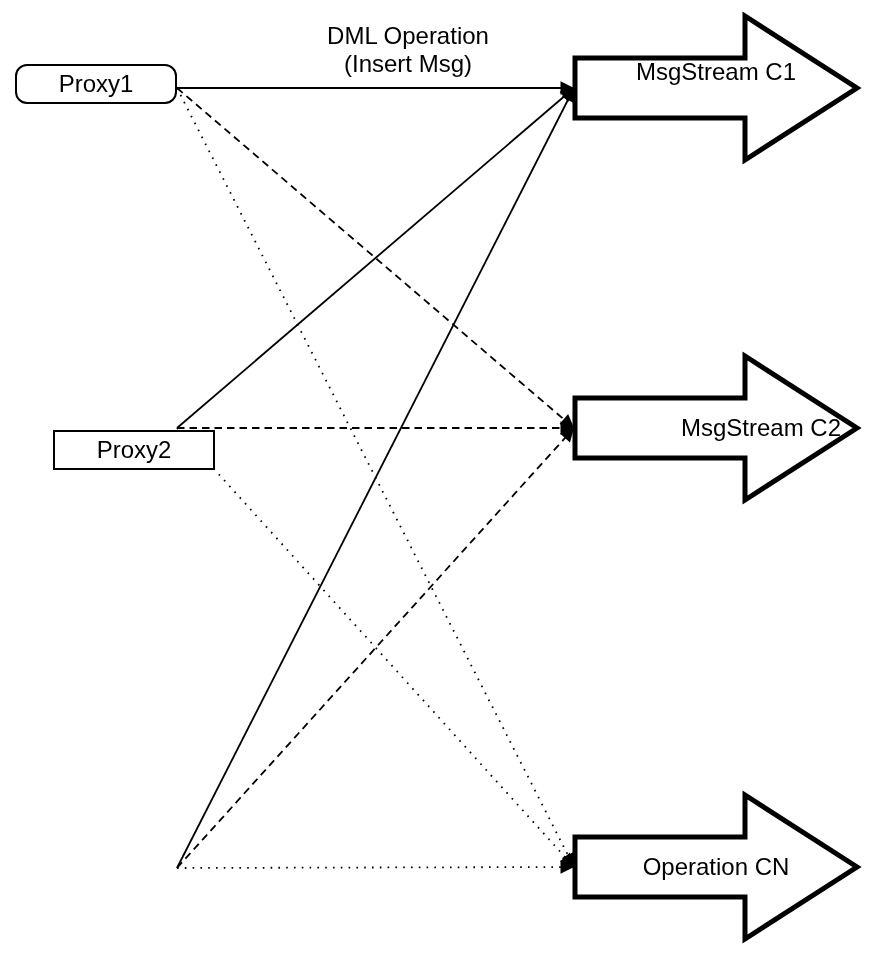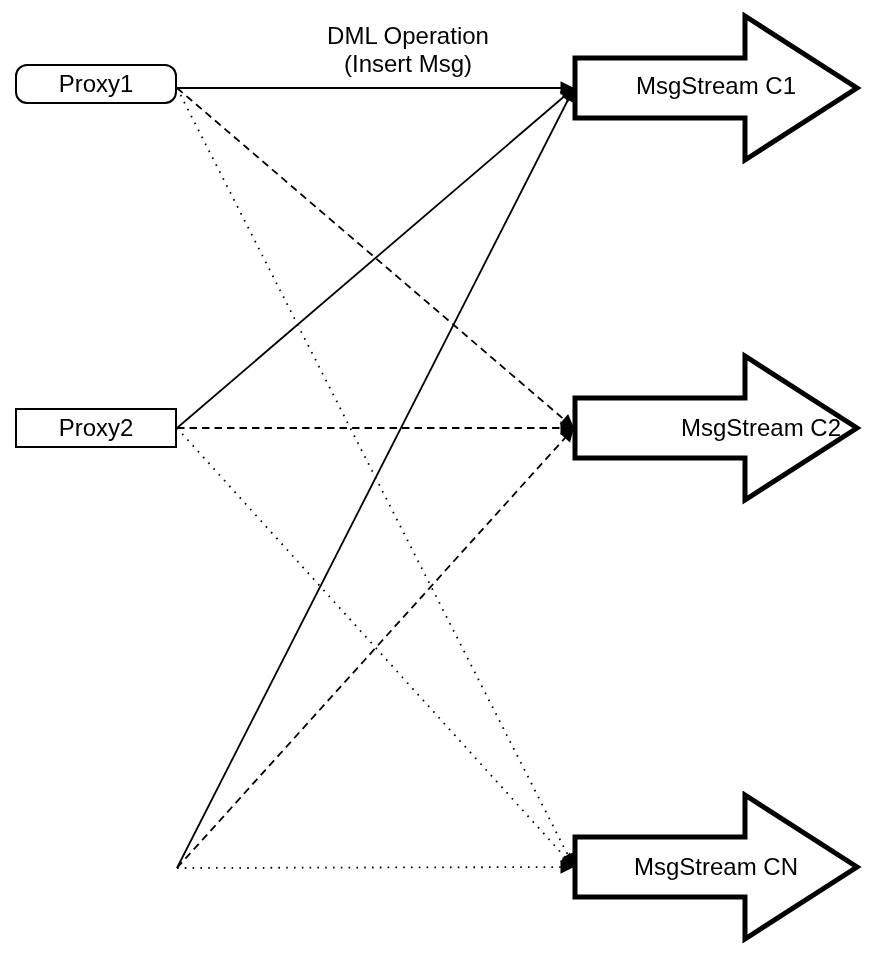--- a/index.html
+++ b/index.html
@@ -55,34 +55,34 @@
     height: 40px;
     background: var(--fill);
     border: 2px solid var(--stroke);
     display: flex;
     align-items: center;
     justify-content: center;
     font-size: 24px;
     color: var(--stroke);
   }
   .proxy-1 { top: 64px; border-radius: 12px; }
-  .proxy-2 { top: 408px; }
+  .proxy-2 { top: 430px; margin-left: 38px; }
   .proxy-k { top: 848px; }
 
   .stream-label {
     position: absolute;
     left: 591px;
     width: 250px;
     height: 28px;
     line-height: 28px;
     text-align: center;
     font-size: 24px;
     color: var(--stroke);
   }
-  .stream-label-1 { top: 72px; }
+  .stream-label-1 { top: 58px; }
   .stream-label-2 { top: 414px; text-align: right; }
   .stream-label-n { top: 853px; }
 </style>
 </head>
 <body>
 
 <div class="canvas">
 
   <svg class="connector-layer" width="875" height="956" viewBox="0 0 875 956" xmlns="http://www.w3.org/2000/svg">
     <defs>
@@ -117,15 +117,15 @@
 
   <div class="proxy-box proxy-1">
     <span>Proxy1</span>
   </div>
   <div class="proxy-box proxy-2">
     <span>Proxy2</span>
   </div>
 
   <div class="stream-label stream-label-1">MsgStream C1</div>
   <div class="stream-label stream-label-2">MsgStream C2</div>
-  <div class="stream-label stream-label-n">MsgStream CN</div>
+  <div class="stream-label stream-label-n">Operation CN</div>
 
 </div>
 
 </body></html>

